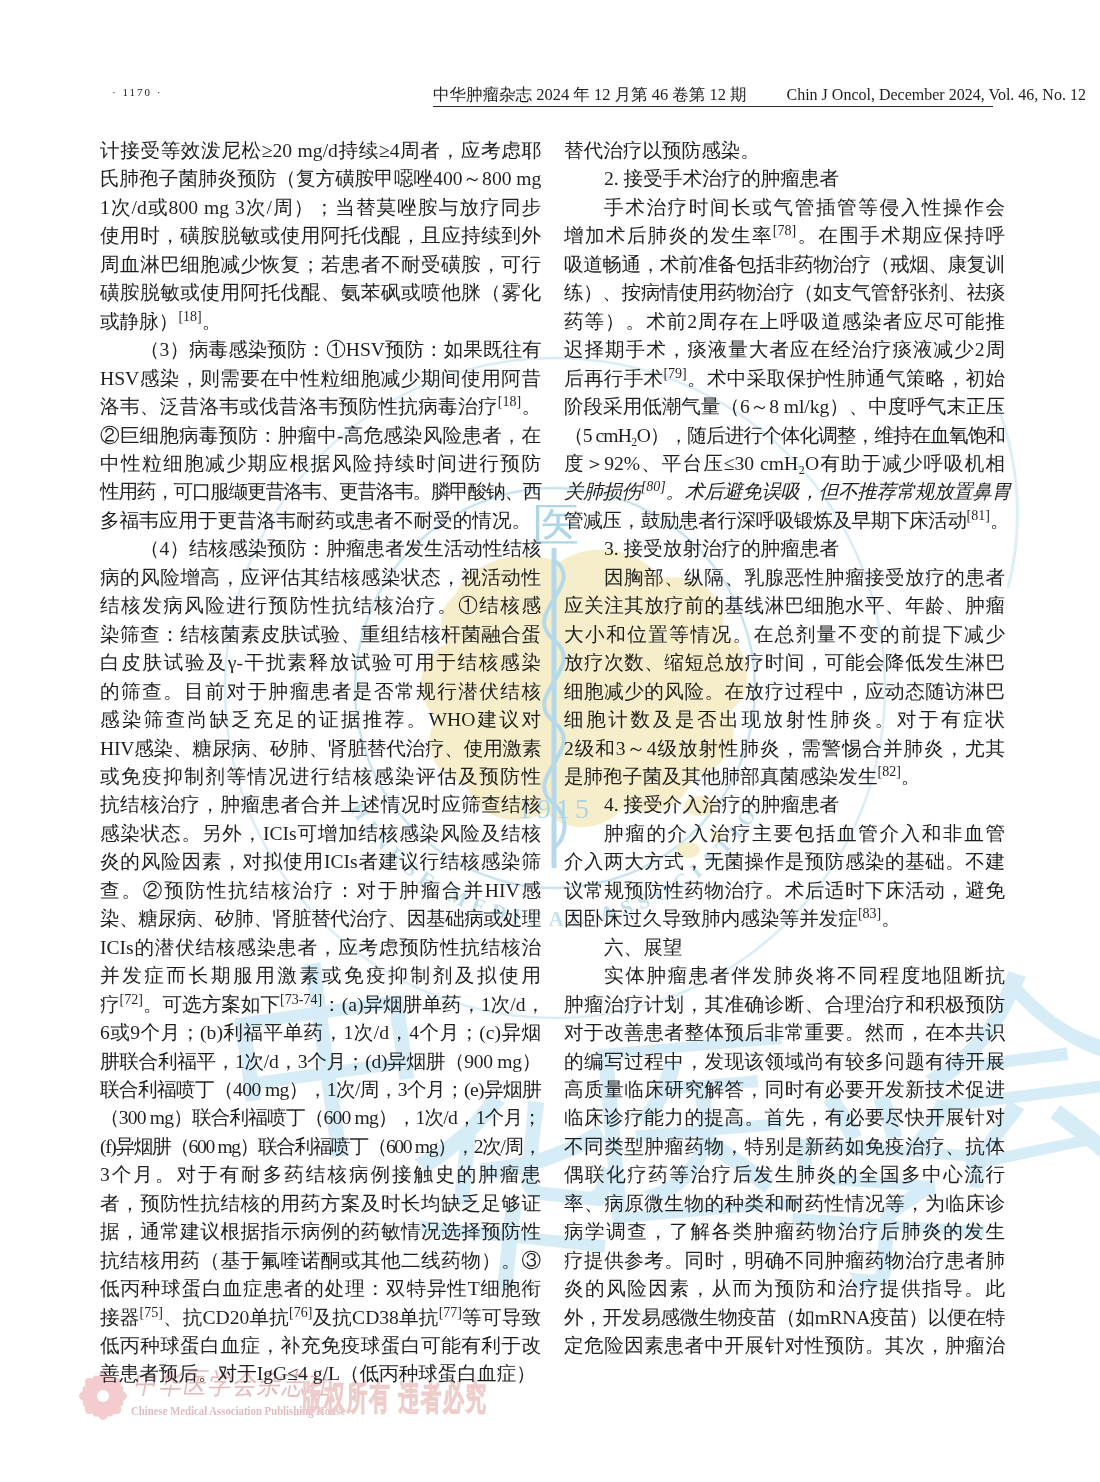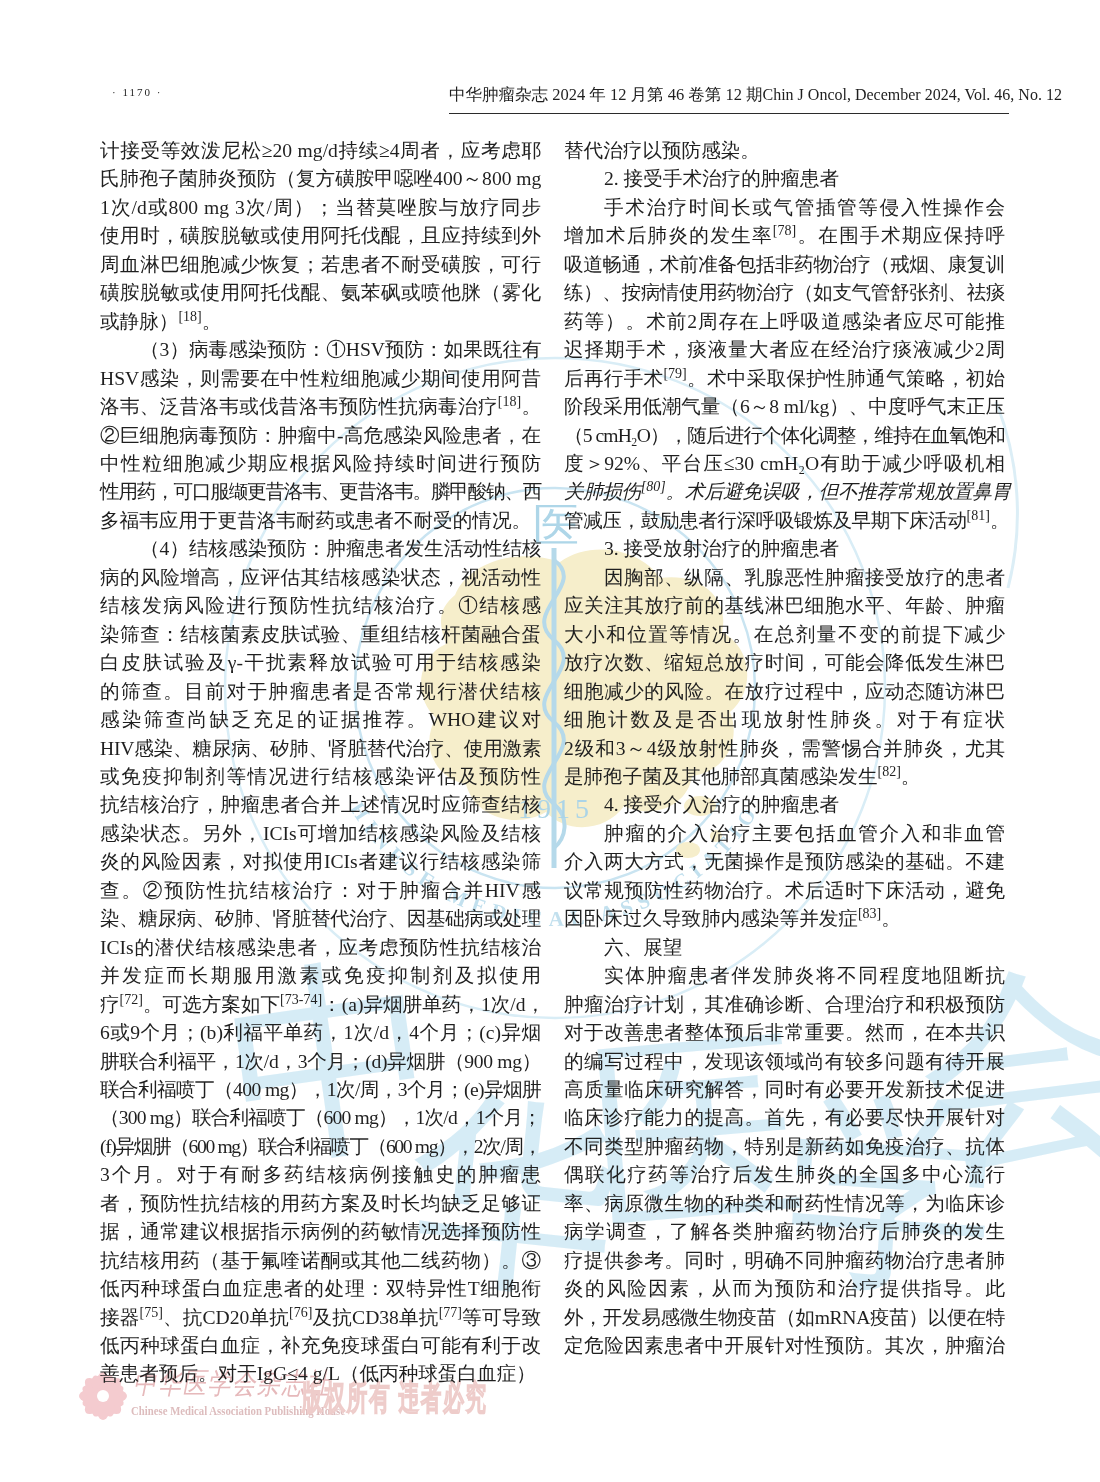--- a/index.html
+++ b/index.html
@@ -1,25 +1,25 @@
 <!DOCTYPE html>
 <html><head>
 <meta charset="utf-8">
 <style>
   html,body{margin:0;padding:0;background:#fff;}
   body{width:1100px;height:1482px;position:relative;overflow:hidden;
        font-family:"Liberation Serif","DejaVu Serif",serif;color:#1f1f1f;}
   .page{position:absolute;inset:0;background:#ffffff;}
   
   .pagenum{position:absolute;left:112px;top:86px;font-size:11px;letter-spacing:2px;z-index:3;}
-  .journal{position:absolute;left:449px;top:84px;width:560px;z-index:3;
-           border-bottom:1.6px solid #2b2b2b;padding-bottom:7px;
+  .journal{position:absolute;left:433px;top:84px;width:560px;z-index:3;
+           border-bottom:1.6px solid #2b2b2b;
            display:flex;justify-content:space-between;align-items:baseline;
            font-size:16.5px;white-space:nowrap;}
-  .journal .jen{font-size:16px;}
+  .journal .jen{font-size:16px;margin-left:40px;}
   
   .col{position:absolute;top:137px;width:441px;z-index:2;font-size:19.6px;line-height:28.45px;}
   .col-left{left:100px;}
   .col-right{left:564px;}
   .line{text-align:justify;text-align-last:justify;white-space:nowrap;}
   .line.noj{text-align-last:left;}
   .line.ind{padding-left:40px;}
   .line sup{font-size:14px;vertical-align:7px;line-height:0;letter-spacing:0;}
   
   .wm{position:absolute;left:0;top:0;z-index:1;pointer-events:none;}

